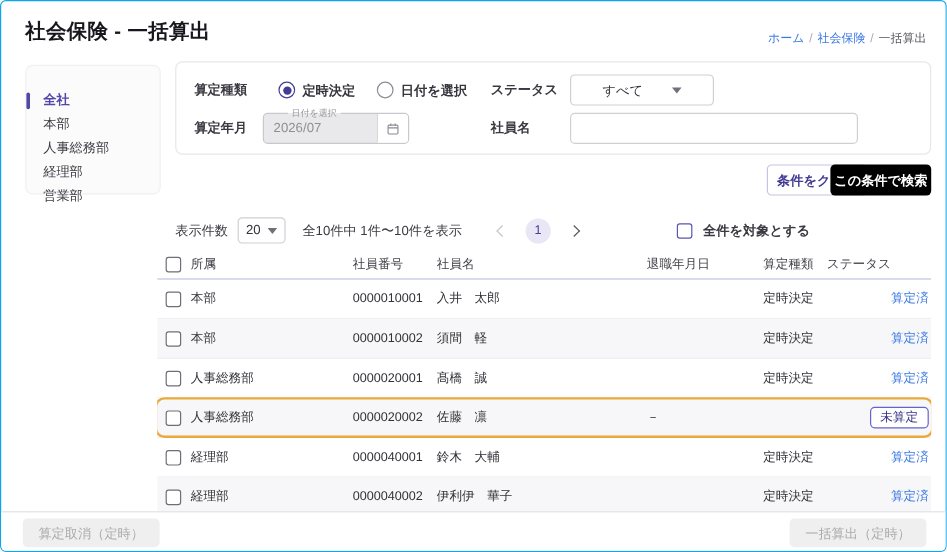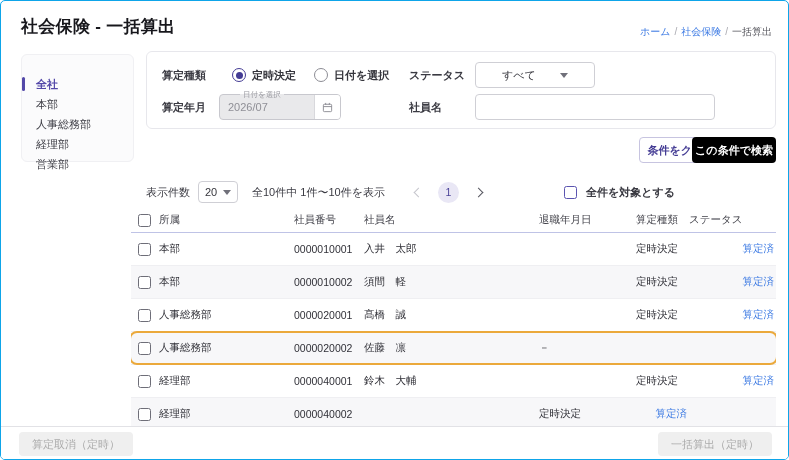--- a/index.html
+++ b/index.html
@@ -183,36 +183,38 @@
       <span class="td status-cell"><a class="slink">算定済</a></span>
     </div>
 
     <div class="trow stripe highlight">
       <span class="cb"></span>
       <span class="td">人事総務部</span>
       <span class="td">0000020002</span>
       <span class="td">佐藤　凛</span>
       <span class="td">－</span>
       <span class="td"></span>
+      <span class="td status-cell"><span class="schip">未算定</span></span>
     </div>
 
     <div class="trow">
       <span class="cb"></span>
       <span class="td">経理部</span>
       <span class="td">0000040001</span>
       <span class="td">鈴木　大輔</span>
       <span class="td"></span>
       <span class="td">定時決定</span>
       <span class="td status-cell"><a class="slink">算定済</a></span>
     </div>
 
     <div class="trow stripe">
       <span class="cb"></span>
       <span class="td">経理部</span>
       <span class="td">0000040002</span>
+      <span class="td">伊利伊　華子</span>
       <span class="td"></span>
       <span class="td">定時決定</span>
       <span class="td status-cell"><a class="slink">算定済</a></span>
     </div>
   </div>
 
   <div class="footer">
     <button class="btn-disabled btn-submit" disabled="">一括算出（定時）</button>
     <button class="btn-disabled btn-cancel" disabled="">算定取消（定時）</button>
   </div>

